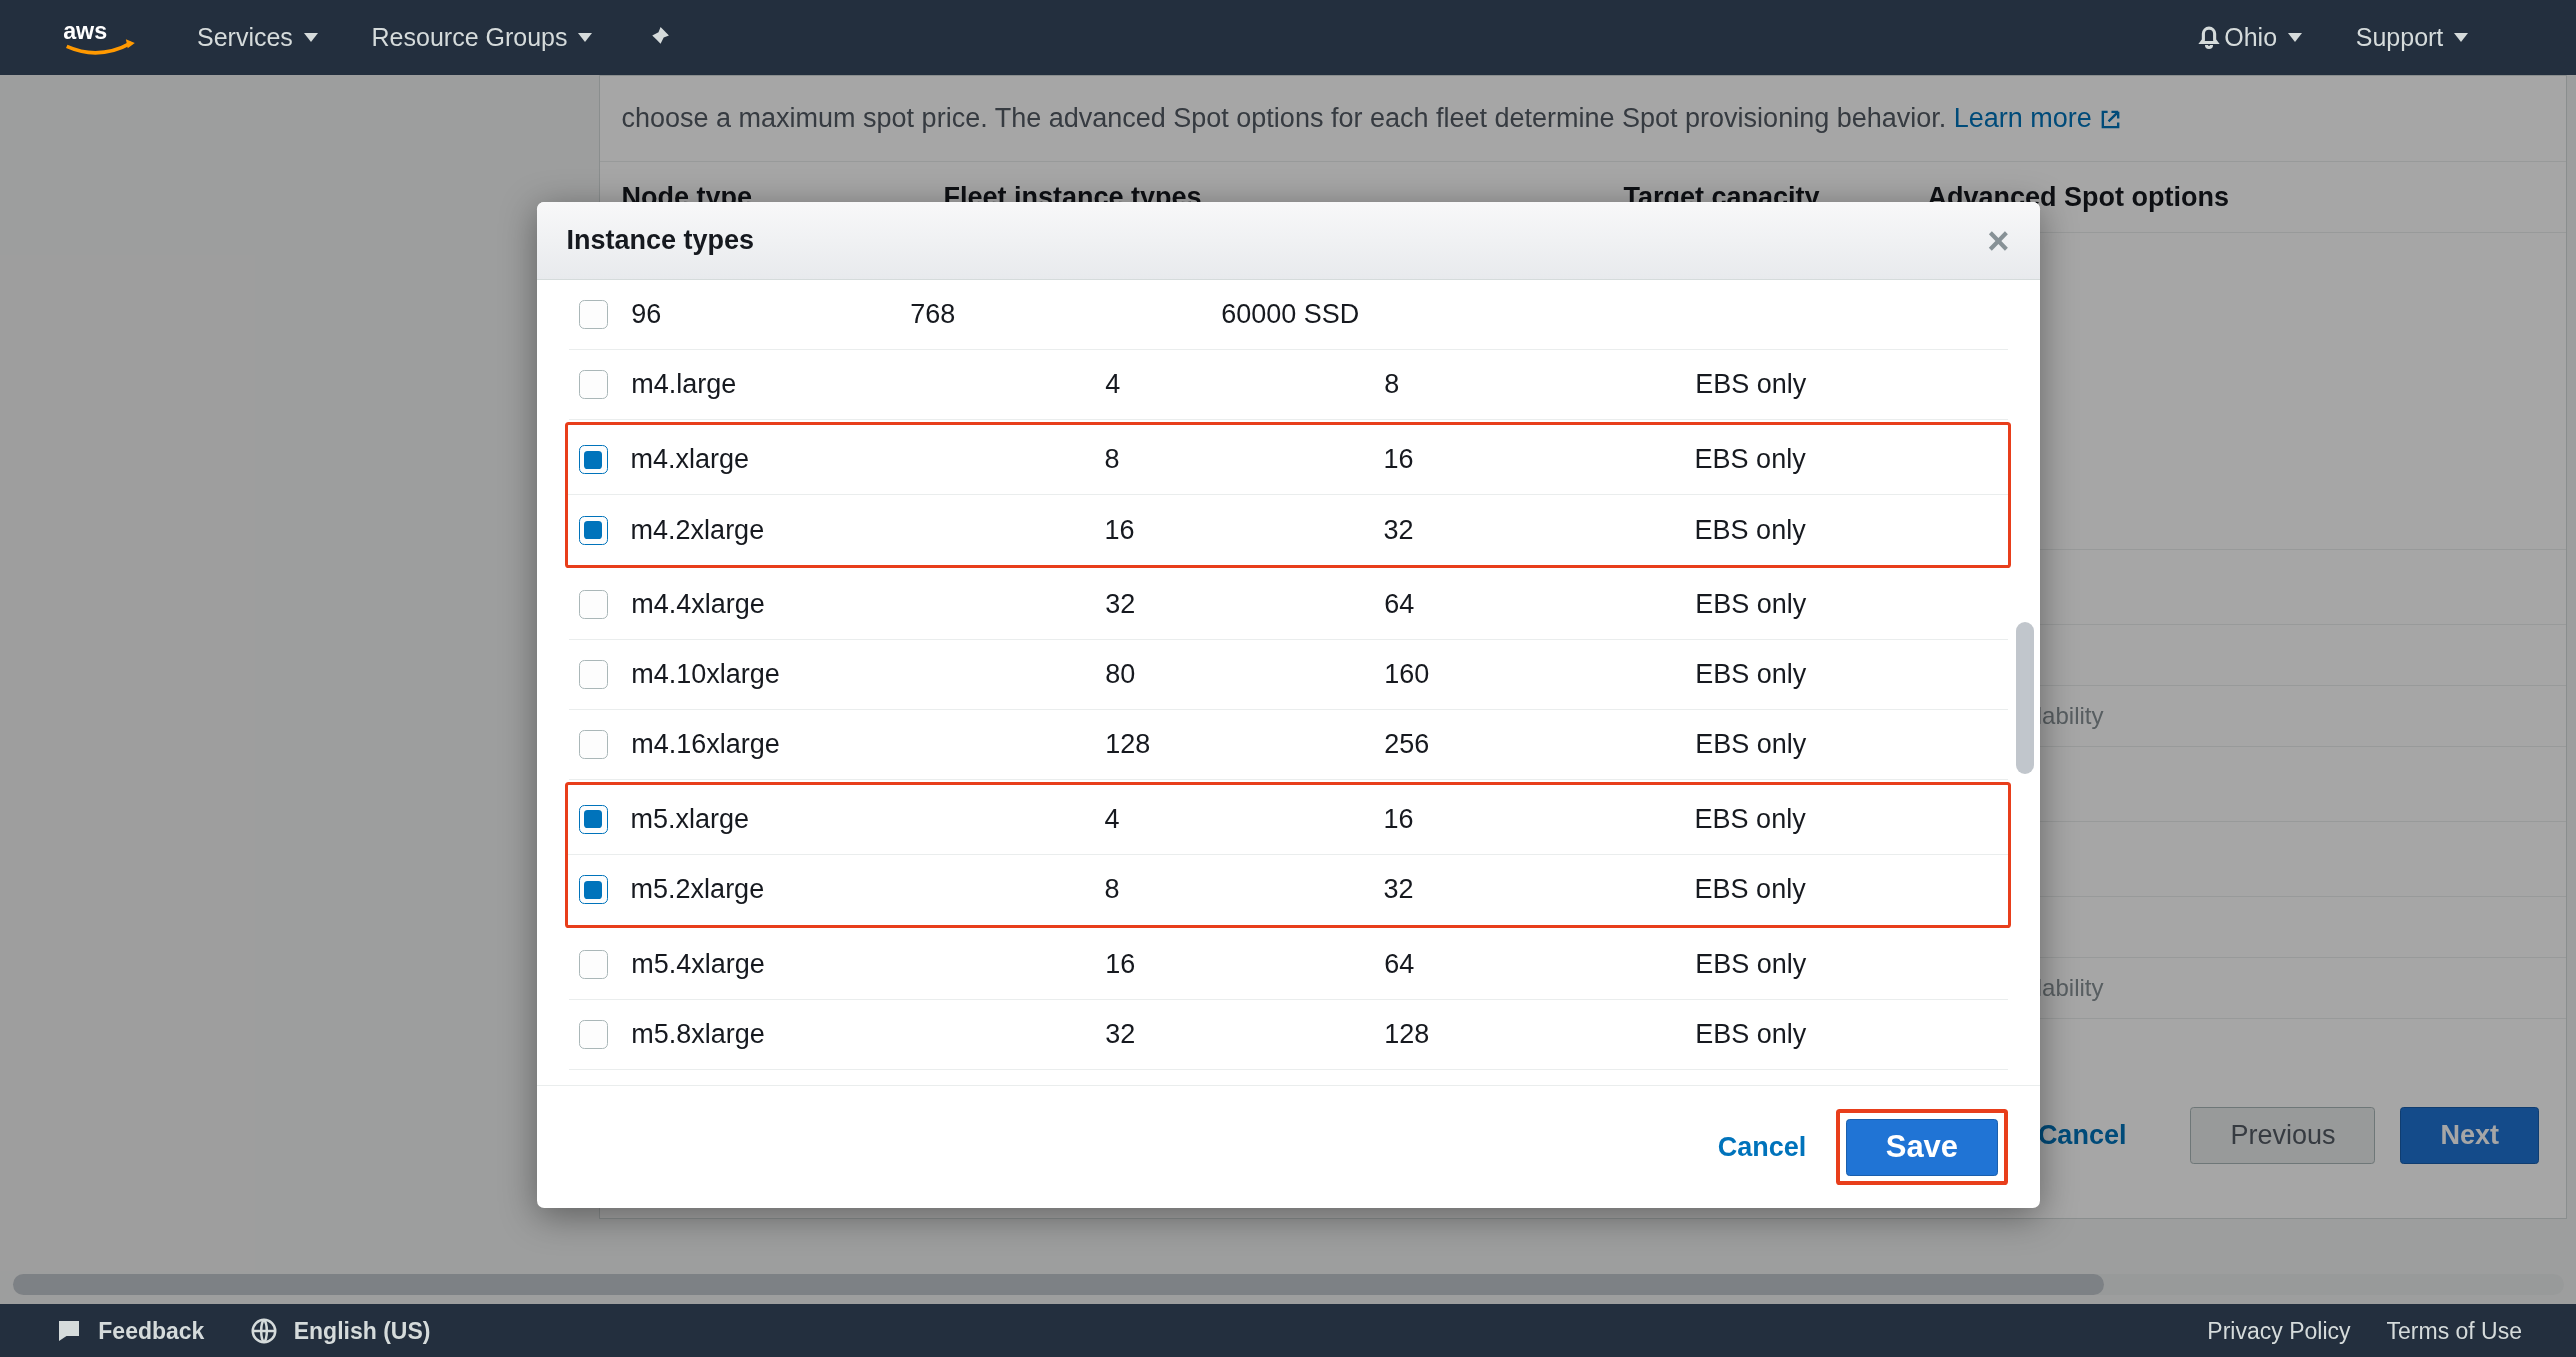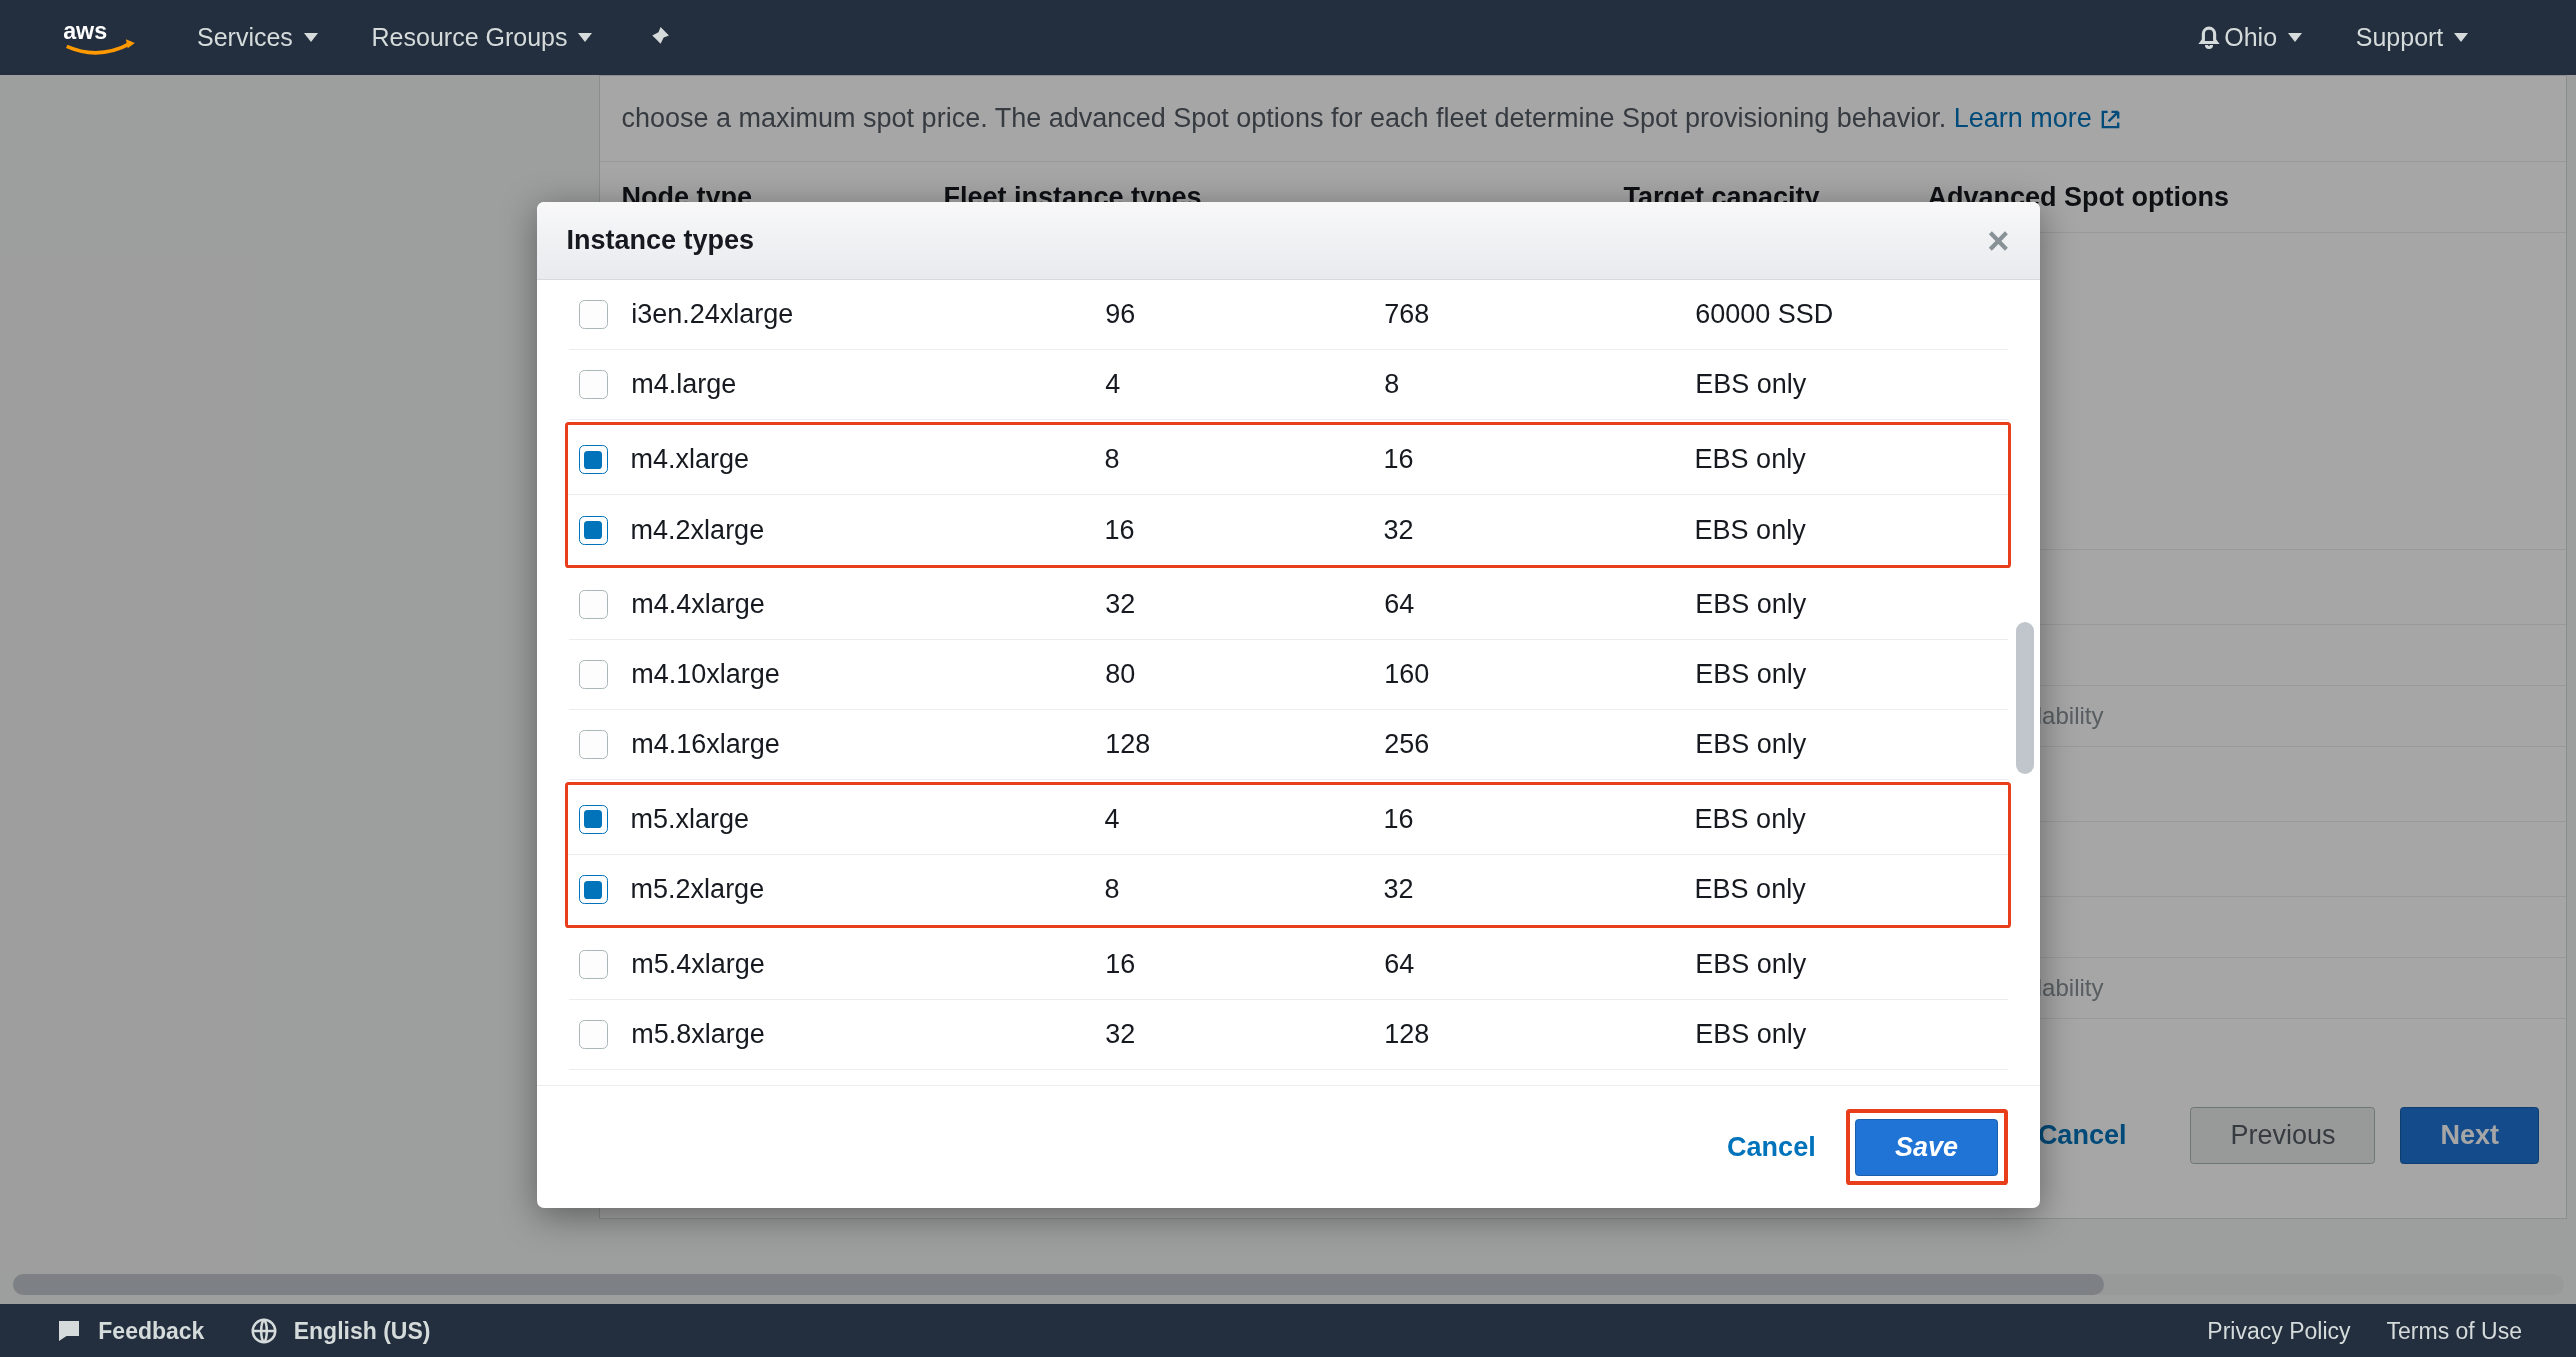--- a/index.html
+++ b/index.html
@@ -112,21 +112,21 @@
   .fake-thumb { position:absolute; left:0; top:331px; width:18px; height:152px; background:#c1c6cc; border-radius:9px; }
 
   .modal-footer {
     border-top:0.9px solid #eaeded;
     padding:23px 32px;
     display:flex; justify-content:flex-end; gap:30px; align-items:center;
   }
   .modal-cancel { color:#0073bb; font-size:27px; font-weight:700; cursor:pointer; }
   .modal-save {
     height:57px; padding:16px 39px; background:#2074d5; color:#fff; border:0.9px solid #1a5fad;
-    border-radius:3.6px; font-size:27px; font-weight:700; display:inline-flex; align-items:center; cursor:pointer;font-style:italic;
+    border-radius:3.6px; font-size:31px; font-weight:700; display:inline-flex; align-items:center; cursor:pointer;
   }
   .hl-save { border:4.5px solid #e83e1b; padding:5.4px; border-radius:3.6px; }
 
   
   .bottombar {
     height:54px; background:#232f3e; color:#d5dbdb;
     display:flex; align-items:center; padding:0 54px; font-size:23px;
   }
   .bottombar .bspacer{flex:1;}
   .bottombar a{color:#d5dbdb; text-decoration:none;}
@@ -250,21 +250,20 @@
       <div class="modal-header">
         <span>Instance types</span>
         <span class="close-x">×</span>
       </div>
       <div class="modal-body">
         <div class="modal-scroll" id="inst-list">
             <div class="inst-row">
               <div class="inst-cb">
                 <span class="cb"></span>
               </div>
-              <div class="col-name">i3en.24xlarge</div>
               <div class="col-c1">96</div>
               <div class="col-c2">768</div>
               <div class="col-c3">60000 SSD</div>
             </div>
             <div class="inst-row">
               <div class="inst-cb">
                 <span class="cb"></span>
               </div>
               <div class="col-name">m4.large</div>
               <div class="col-c1">4</div>

